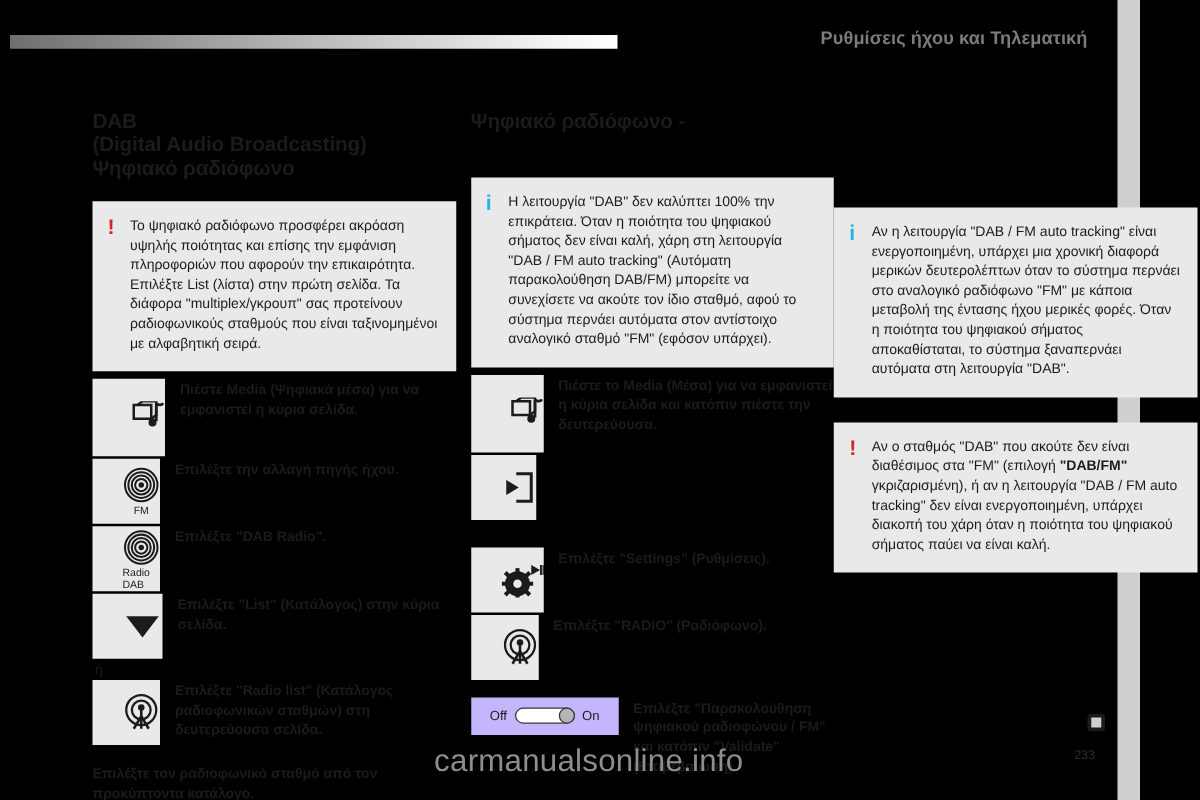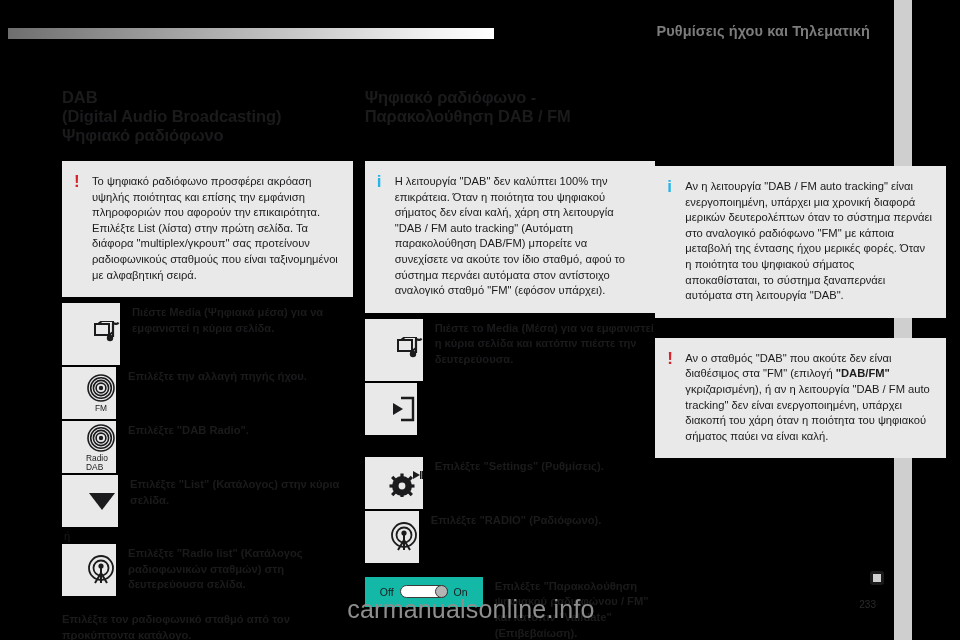--- a/index.html
+++ b/index.html
@@ -34,21 +34,21 @@
   .right-rail {
     position: absolute;
     right: 0; top: 0;
     width: 18px; height: 640px;
     background: #cfcfcf;
   }
 
   
   .columns {
     position: absolute;
-    left: 4px; top: 88px;
+    left: 16px; top: 88px;
     width: 942px; height: 552px;
     display: flex;
   }
   .col { width: 292px; position: relative; }
   .col-left   { margin-left: 58px; }
   .col-mid    { margin-left: 12px; }
   .col-right  { margin-left: 0px; }
 
   
   .sec-title {
@@ -130,21 +130,21 @@
     font-size: 8.4px;
     color: #1b1b1e;
     margin-top: 1px;
     line-height: 9px;
   }
 
   
   .toggle-cell {
     flex: 0 0 118px;
     height: 30px;
-    background: #14b8a6;
+    background: #c4b5fd;
     display: flex;
     align-items: center;
     justify-content: center;
     gap: 6px;
   }
   .toggle-cell .tg-label { font-size: 10.5px; color: #1b1b1e; }
   .toggle-track {
     width: 48px; height: 13px;
     border: 1.6px solid #3a3a3a;
     border-radius: 7px;
@@ -283,21 +283,20 @@
           <div class="step-txt">Επιλέξτε "Radio list" (Κατάλογος ραδιοφωνικών σταθμών) στη δευτερεύουσα σελίδα.</div>
         </div>
 
         <div class="plain-note">Επιλέξτε τον ραδιοφωνικό σταθμό από τον προκύπτοντα κατάλογο.</div>
       </div>
     </div>
 
     <div class="col col-mid">
       <div class="sec-title">
         <span class="sub">Ψηφιακό ραδιόφωνο -</span>
-        <span class="sub">Παρακολούθηση DAB / FM</span>
       </div>
 
       <div class="callout info" style="margin-top:35px;">
         <div class="mark">i</div>
         <div class="txt">Η λειτουργία "DAB" δεν καλύπτει 100% την επικράτεια. Όταν η ποιότητα του ψηφιακού σήματος δεν είναι καλή, χάρη στη λειτουργία "DAB / FM auto tracking" (Αυτόματη παρακολούθηση DAB/FM) μπορείτε να συνεχίσετε να ακούτε τον ίδιο σταθμό, αφού το σύστημα περνάει αυτόματα στον αντίστοιχο αναλογικό σταθμό "FM" (εφόσον υπάρχει).</div>
       </div>
 
       <div class="steps">
 
         <div class="step">

